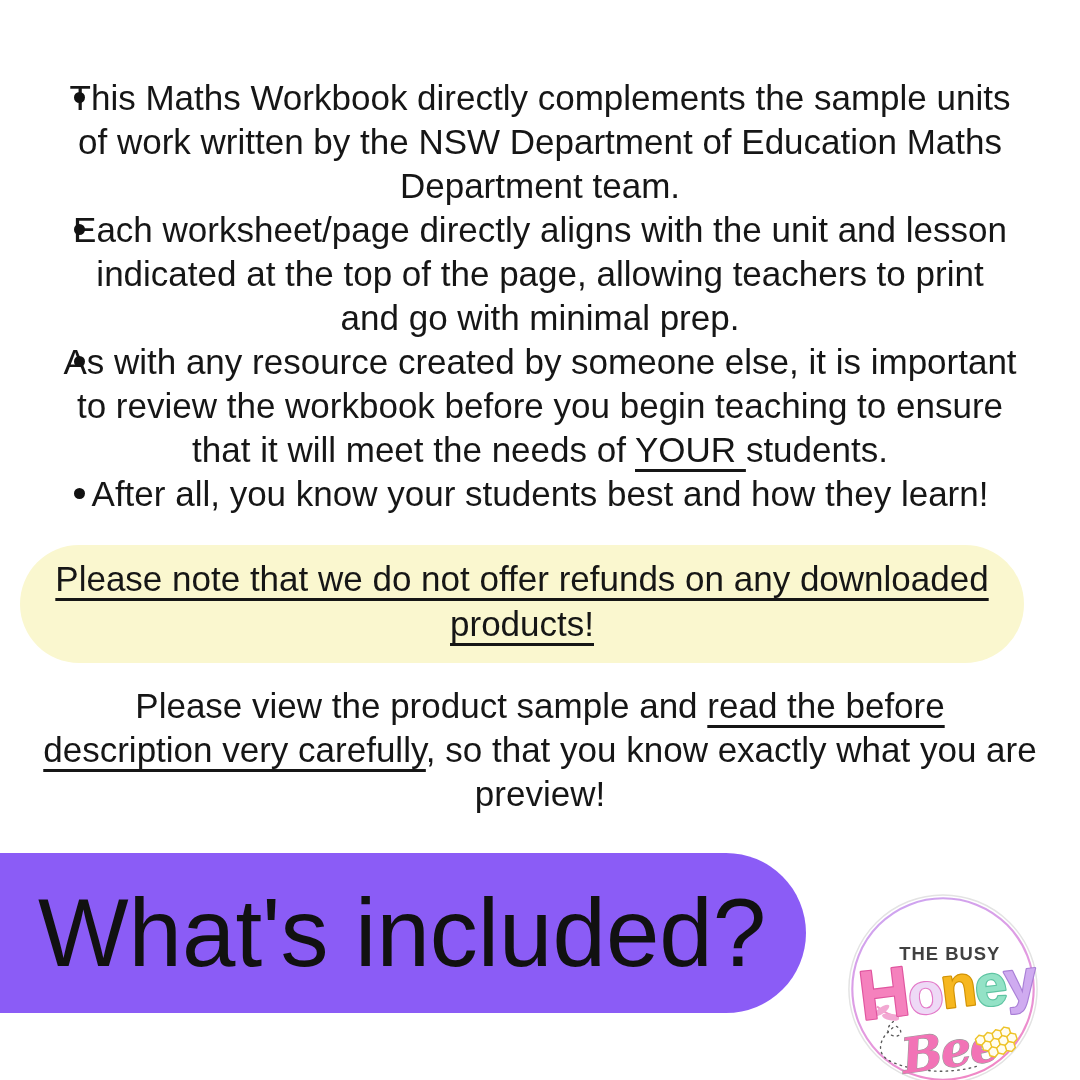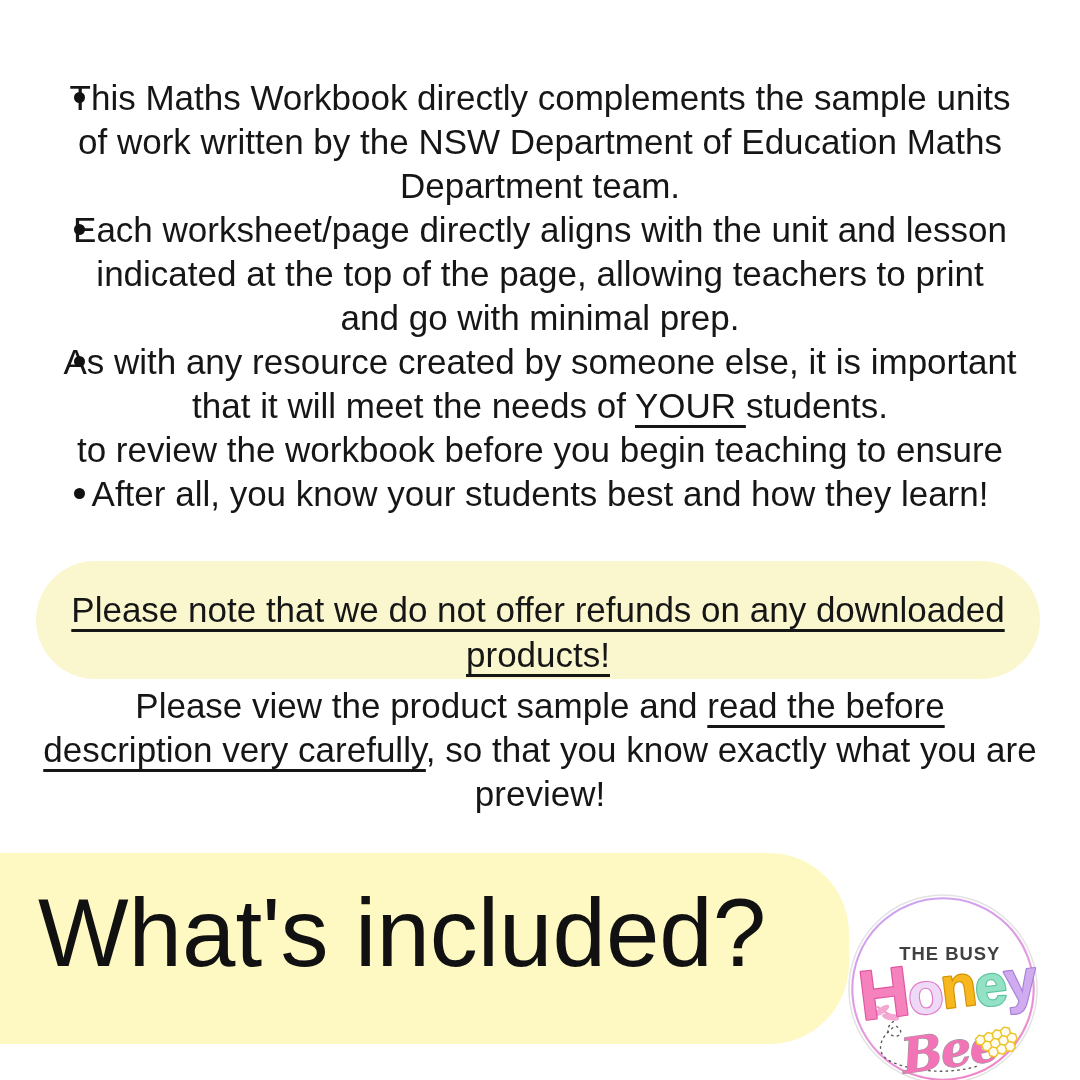--- a/index.html
+++ b/index.html
@@ -45,49 +45,47 @@
   .u {
     text-decoration: underline;
     text-decoration-thickness: 2.5px;
     text-underline-offset: 7px;
   }
 
   
   .pill {
     position: absolute;
     top: 545px;
-    left: 36px;
+    left: 20px;
     width: 1004px;
     height: 118px;
     background: #faf7cf;
     border-radius: 60px;
     box-sizing: border-box;
-    padding-top: 26px;
-    margin-top: 16px;
+    padding-top: 11px;
   }
   .pill .bline { line-height: 45px; }
 
   
   .preview-note {
     position: absolute;
     top: 684px;
     left: 0;
     width: 1080px;
   }
 
   
   .banner {
     position: absolute;
     top: 853px;
     left: 0;
     width: 806px;
-    height: 191px;
-    background: #fef9c3;
+    height: 160px;
+    background: #8b5cf6;
     border-radius: 0 80px 80px 0;
-    padding-left: 43px;
   }
   .banner-heading {
     position: absolute;
     left: 38px;
     top: 0;
     font-size: 96px;
     line-height: 160px;
     white-space: nowrap;
     color: #111;
   }
@@ -157,24 +155,24 @@
     </li>
     <li class="bullet">
       <span class="dot"></span>
       <div class="bline">Each worksheet/page directly aligns with the unit and lesson</div>
       <div class="bline">indicated at the top of the page, allowing teachers to print</div>
       <div class="bline">and go with minimal prep.</div>
     </li>
     <li class="bullet">
       <span class="dot"></span>
       <div class="bline">As with any resource created by someone else, it is important</div>
+      <div class="bline">to review the workbook before you begin teaching to ensure</div>
       <div class="bline">
         <span>that it will meet the needs of </span><span class="u">YOUR </span><span>students.</span>
       </div>
-      <div class="bline">to review the workbook before you begin teaching to ensure</div>
     </li>
     <li class="bullet">
       <span class="dot"></span>
       <div class="bline">After all, you know your students best and how they learn!</div>
     </li>
   </ul>
 
   <div class="pill">
     <div class="bline u">Please note that we do not offer refunds on any downloaded</div>
     <div class="bline u">products!</div>

